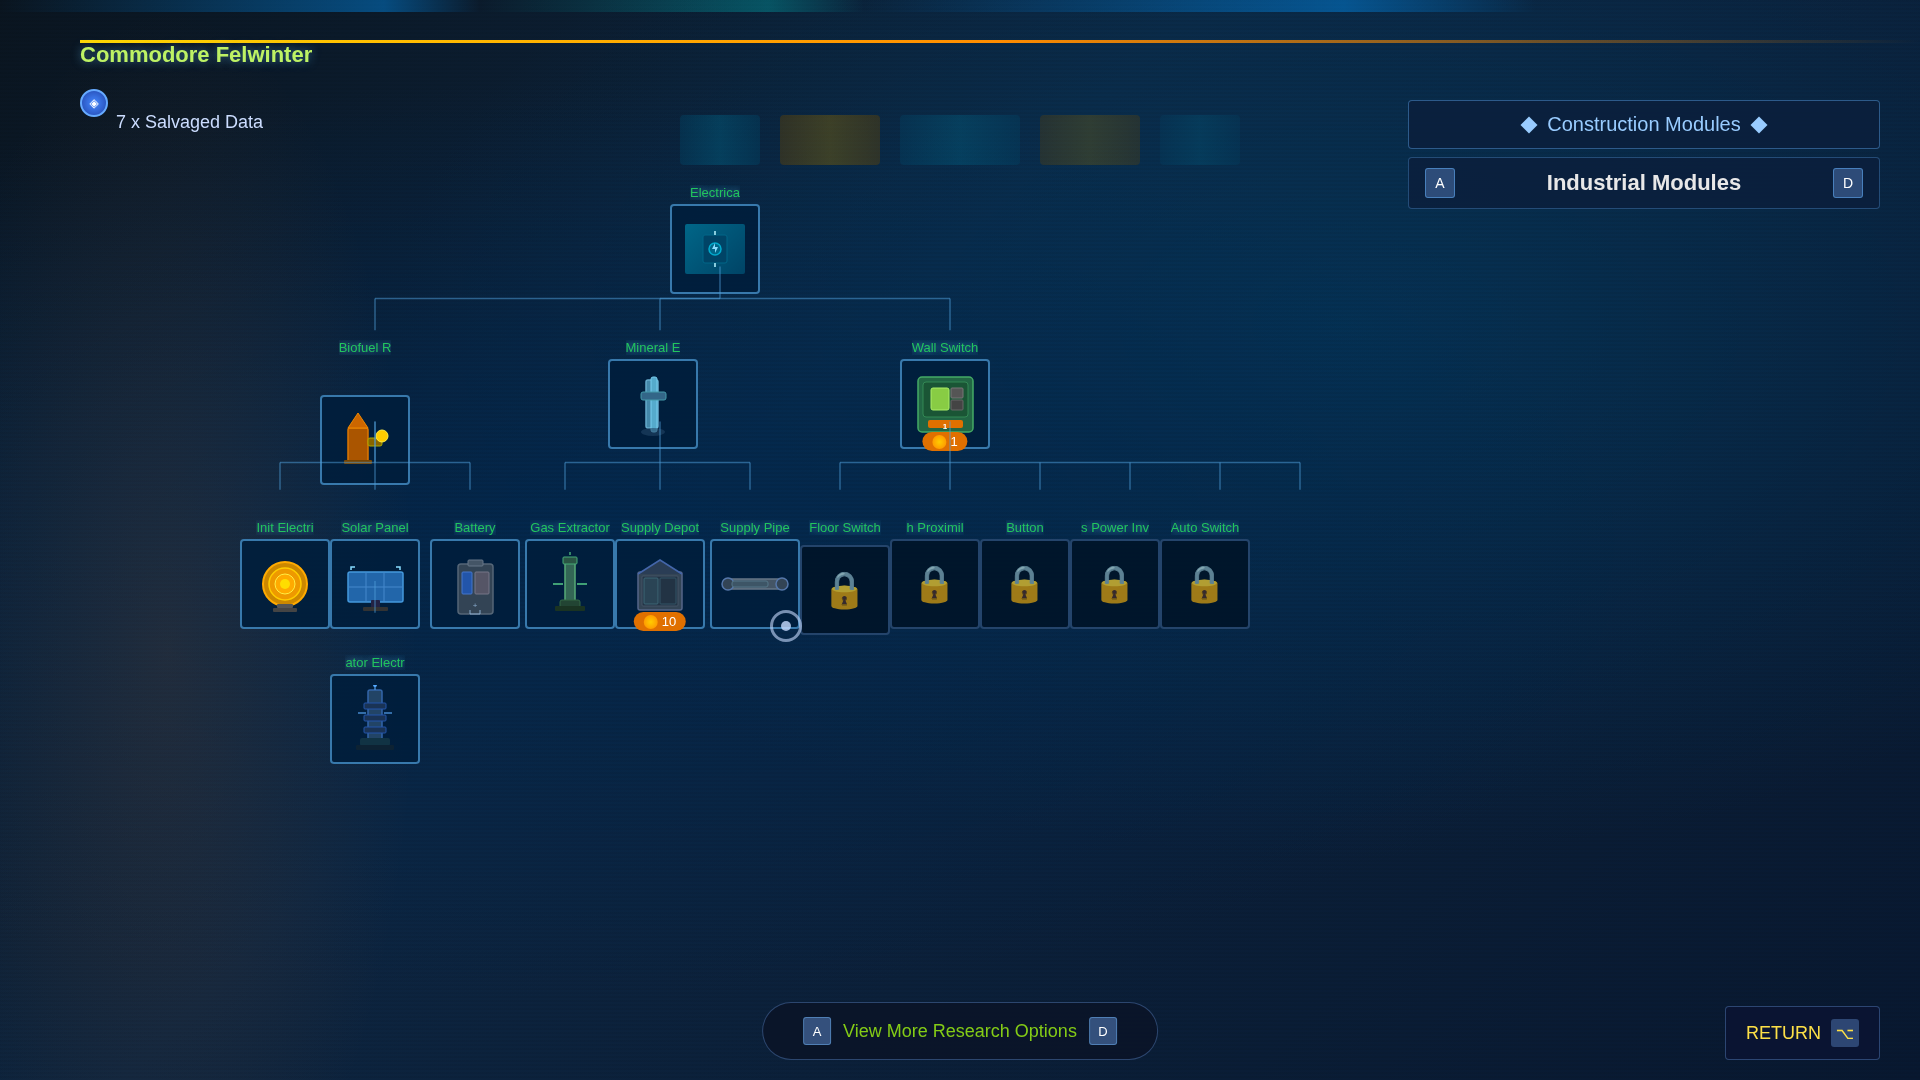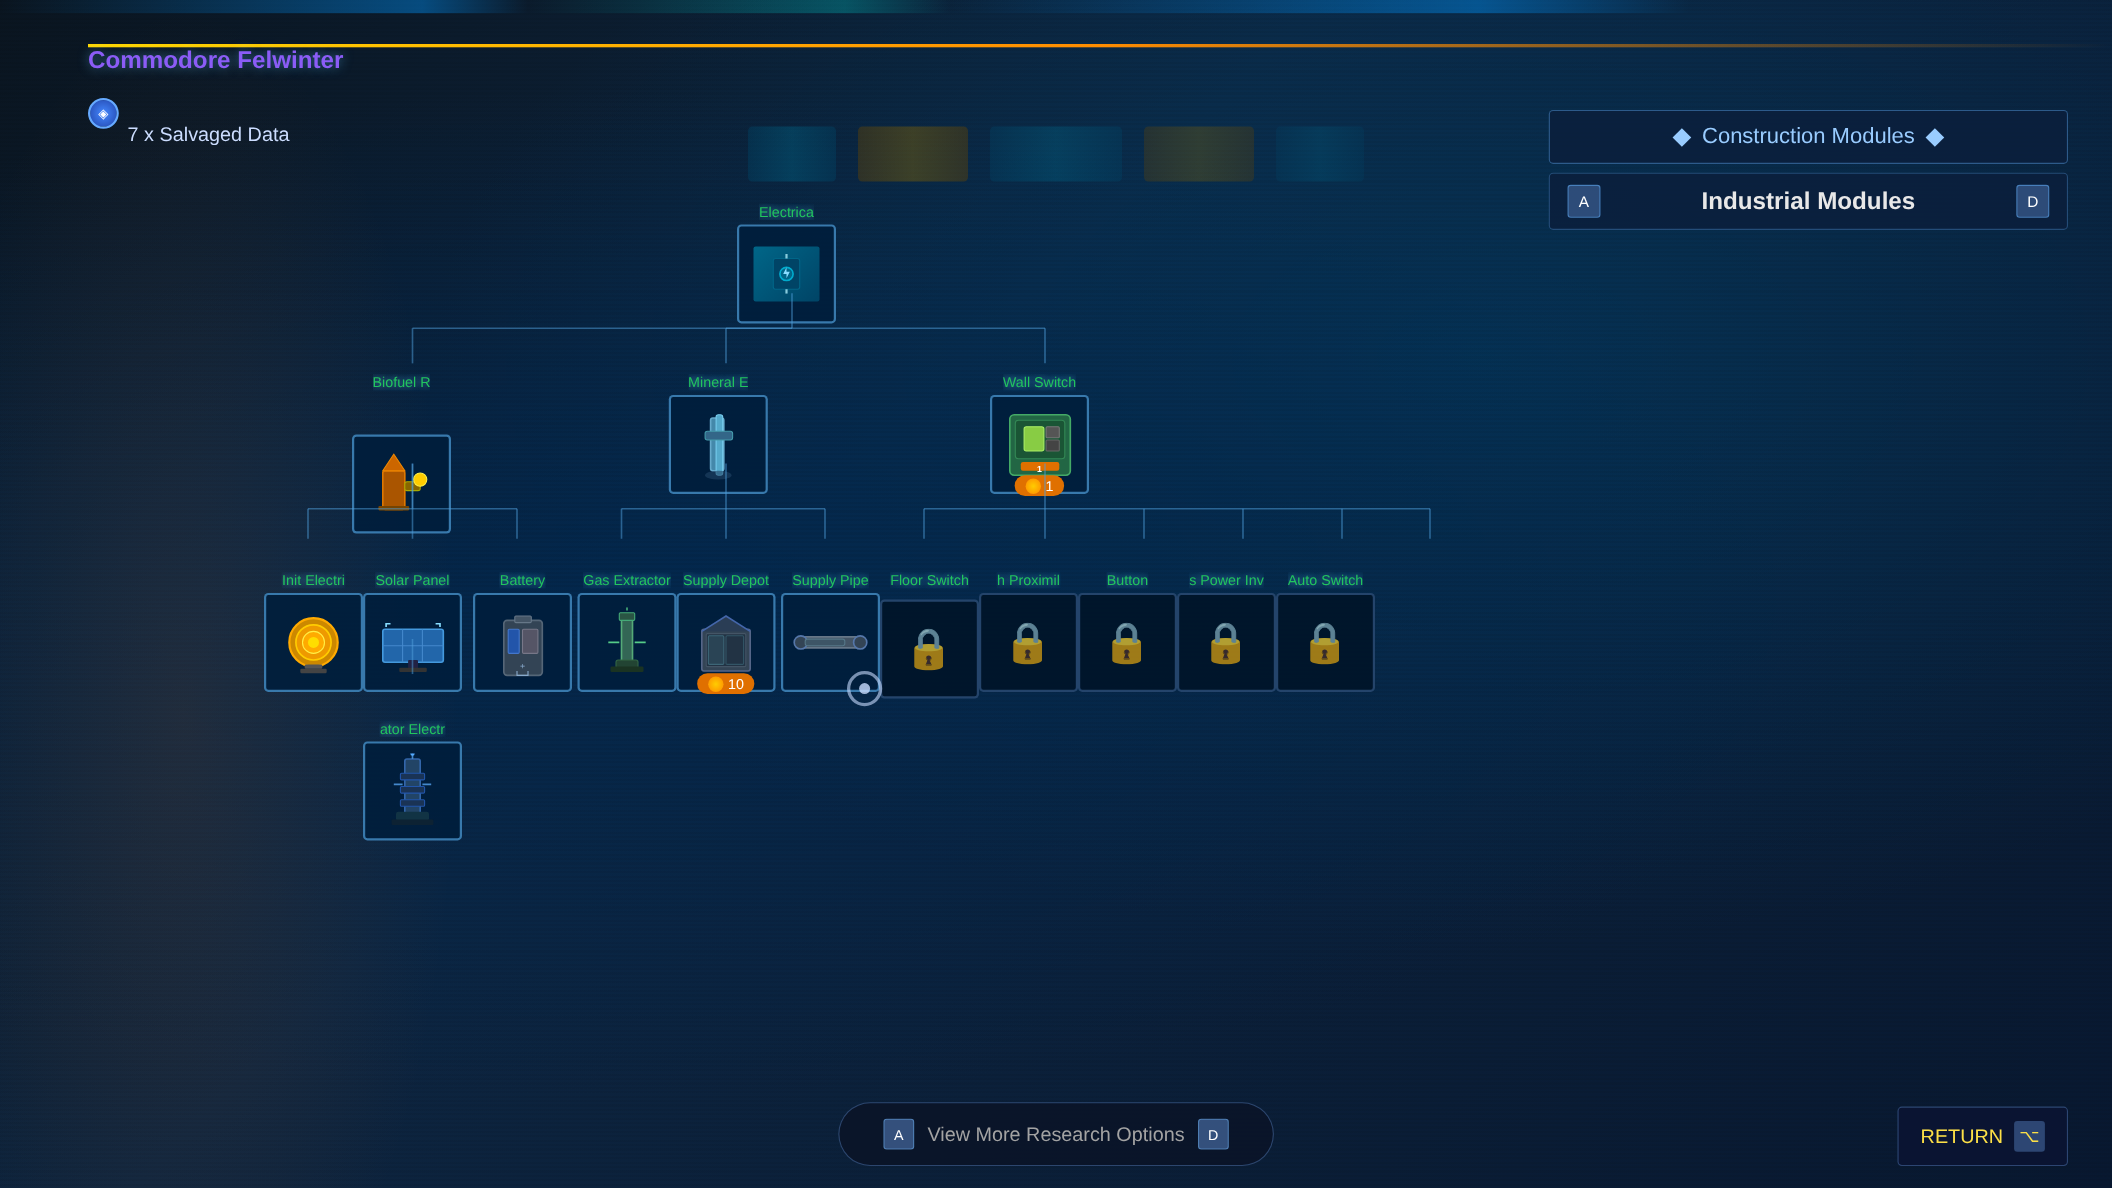--- a/index.html
+++ b/index.html
@@ -66,21 +66,21 @@
       left: 80px;
       right: 0;
       height: 3px;
       background: linear-gradient(90deg, #ffd700, #ff8c00, transparent);
     }
 
     .player-name {
       position: absolute;
       top: 42px;
       left: 80px;
-      color: #8b5cf6;
+      color: #bef264;
       font-size: 22px;
       font-weight: bold;
       text-shadow: 0 0 10px rgba(100,200,255,0.5);
       text-align: right;
     }
 
     .salvage-info {
       position: absolute;
       top: 72px;
       left: 80px;
@@ -296,21 +296,21 @@
       width: 28px;
       height: 28px;
       display: flex;
       align-items: center;
       justify-content: center;
       font-size: 13px;
       cursor: pointer;
     }
 
     .bottom-text {
-      color: #a3a3a3;
+      color: #84cc16;
       font-size: 18px;
     }
 
     
     .return-btn {
       position: absolute;
       bottom: 20px;
       right: 40px;
       background: rgba(10,20,50,0.85);
       border: 1px solid rgba(80,120,180,0.5);

